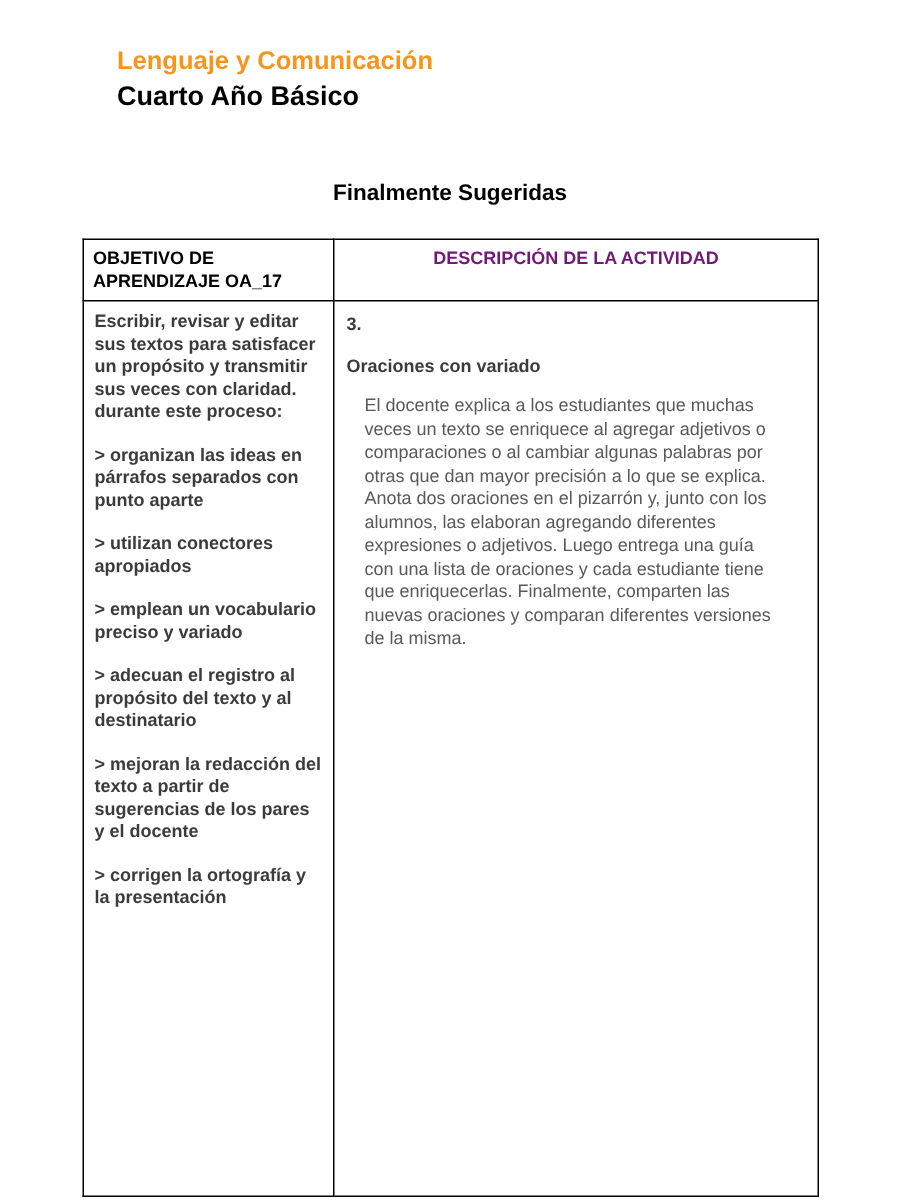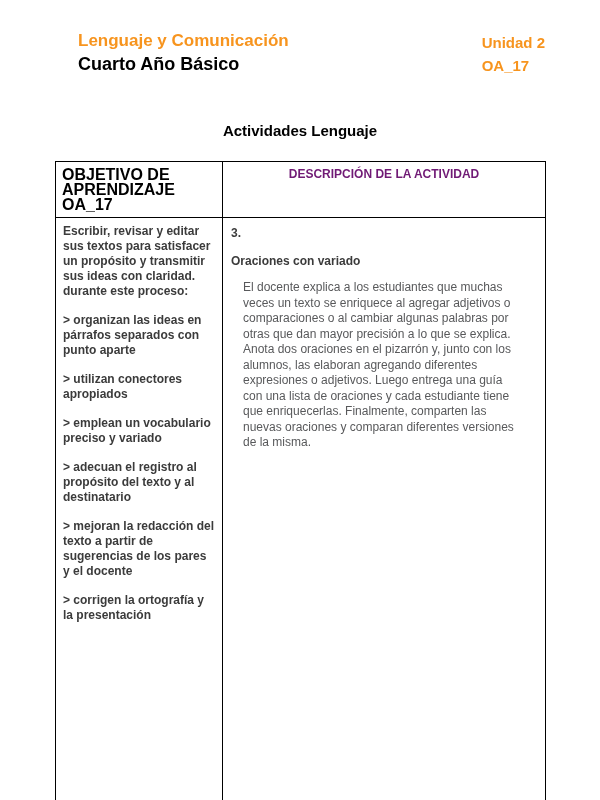--- a/index.html
+++ b/index.html
@@ -73,21 +73,21 @@
   table.activity-table th,
   table.activity-table td {
     border: 1px solid #000000;
     vertical-align: top;
     box-sizing: border-box;
   }
   .col-objective { width: 167px; }
   .col-activity  { width: 323px; }
   th.obj-header {
     text-align: left;
-    font-size: 16px;
+    font-size: 12px;
     font-weight: bold;
     color: #000000;
     padding: 5px 6px;
     line-height: 15px;
   }
   th.act-header {
     text-align: center;
     vertical-align: middle;
     font-size: 12px;
     font-weight: bold;
@@ -133,43 +133,39 @@
 </head>
 <body>
 
 <div class="page">
 
   <div class="doc-header">
     <div class="left-block">
       <span class="subject-title">Lenguaje y Comunicación</span>
       <span class="grade-title">Cuarto Año Básico</span>
     </div>
-    <div class="right-block">
-      <span class="unit-label">Unidad 2</span>
-      <span class="oa-label">OA_17</span>
-    </div>
   </div>
 
-  <div class="page-title">Actividades Lenguaje</div>
+  <div class="page-title">Finalmente Sugeridas</div>
 
   <table class="activity-table">
     <colgroup>
       <col class="col-objective">
       <col class="col-activity">
     </colgroup>
     <thead>
       <tr>
         <th class="obj-header">OBJETIVO DE APRENDIZAJE OA_17</th>
         <th class="act-header">DESCRIPCIÓN DE LA ACTIVIDAD</th>
       </tr>
     </thead>
     <tbody>
       <tr>
         <td class="objective-cell">
-          <p class="obj-text">Escribir, revisar y editar sus textos para satisfacer un propósito y transmitir sus ideas con claridad. durante este proceso:</p>
+          <p class="obj-text">Escribir, revisar y editar sus textos para satisfacer un propósito y transmitir sus veces con claridad. durante este proceso:</p>
           <p class="obj-text">&gt; organizan las ideas en párrafos separados con punto aparte</p>
           <p class="obj-text">&gt; utilizan conectores apropiados</p>
           <p class="obj-text">&gt; emplean un vocabulario preciso y variado</p>
           <p class="obj-text">&gt; adecuan el registro al propósito del texto y al destinatario</p>
           <p class="obj-text">&gt; mejoran la redacción del texto a partir de sugerencias de los pares y el docente</p>
           <p class="obj-text">&gt; corrigen la ortografía y la presentación</p>
         </td>
         <td class="activity-cell">
           <p class="act-number">3.</p>
           <p class="act-title">Oraciones con variado</p>

